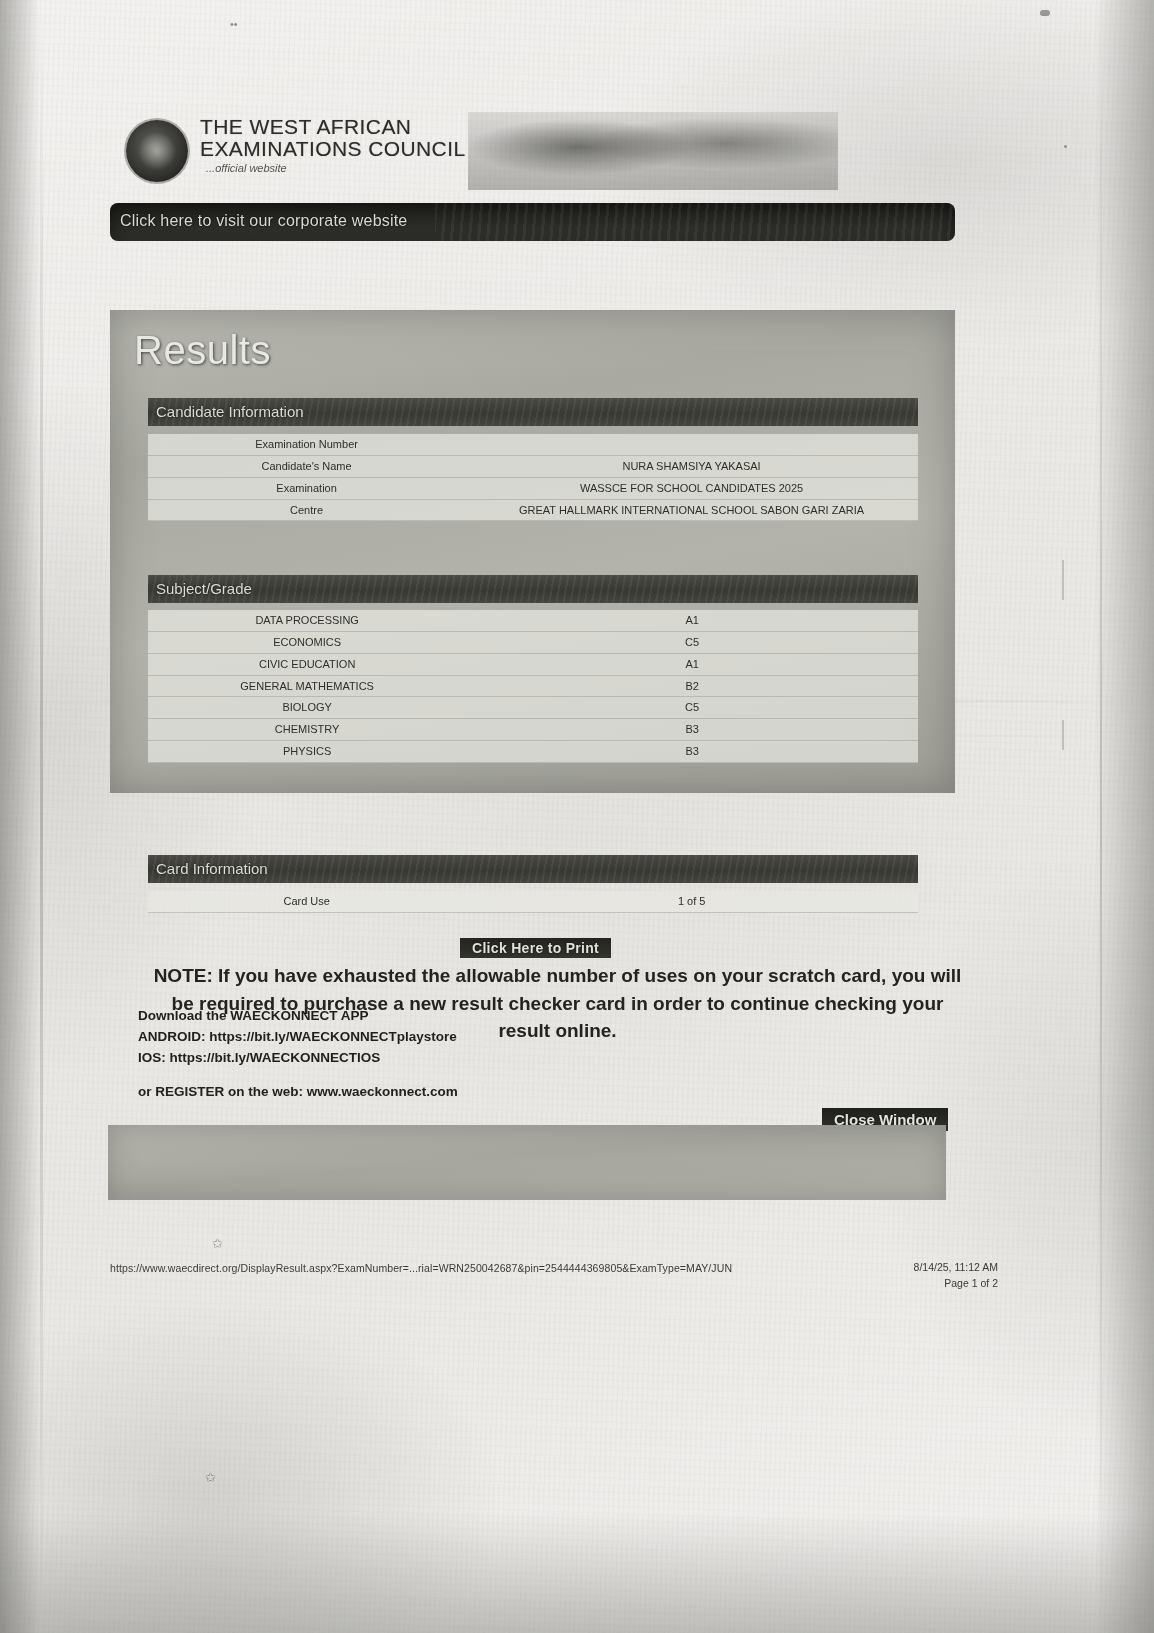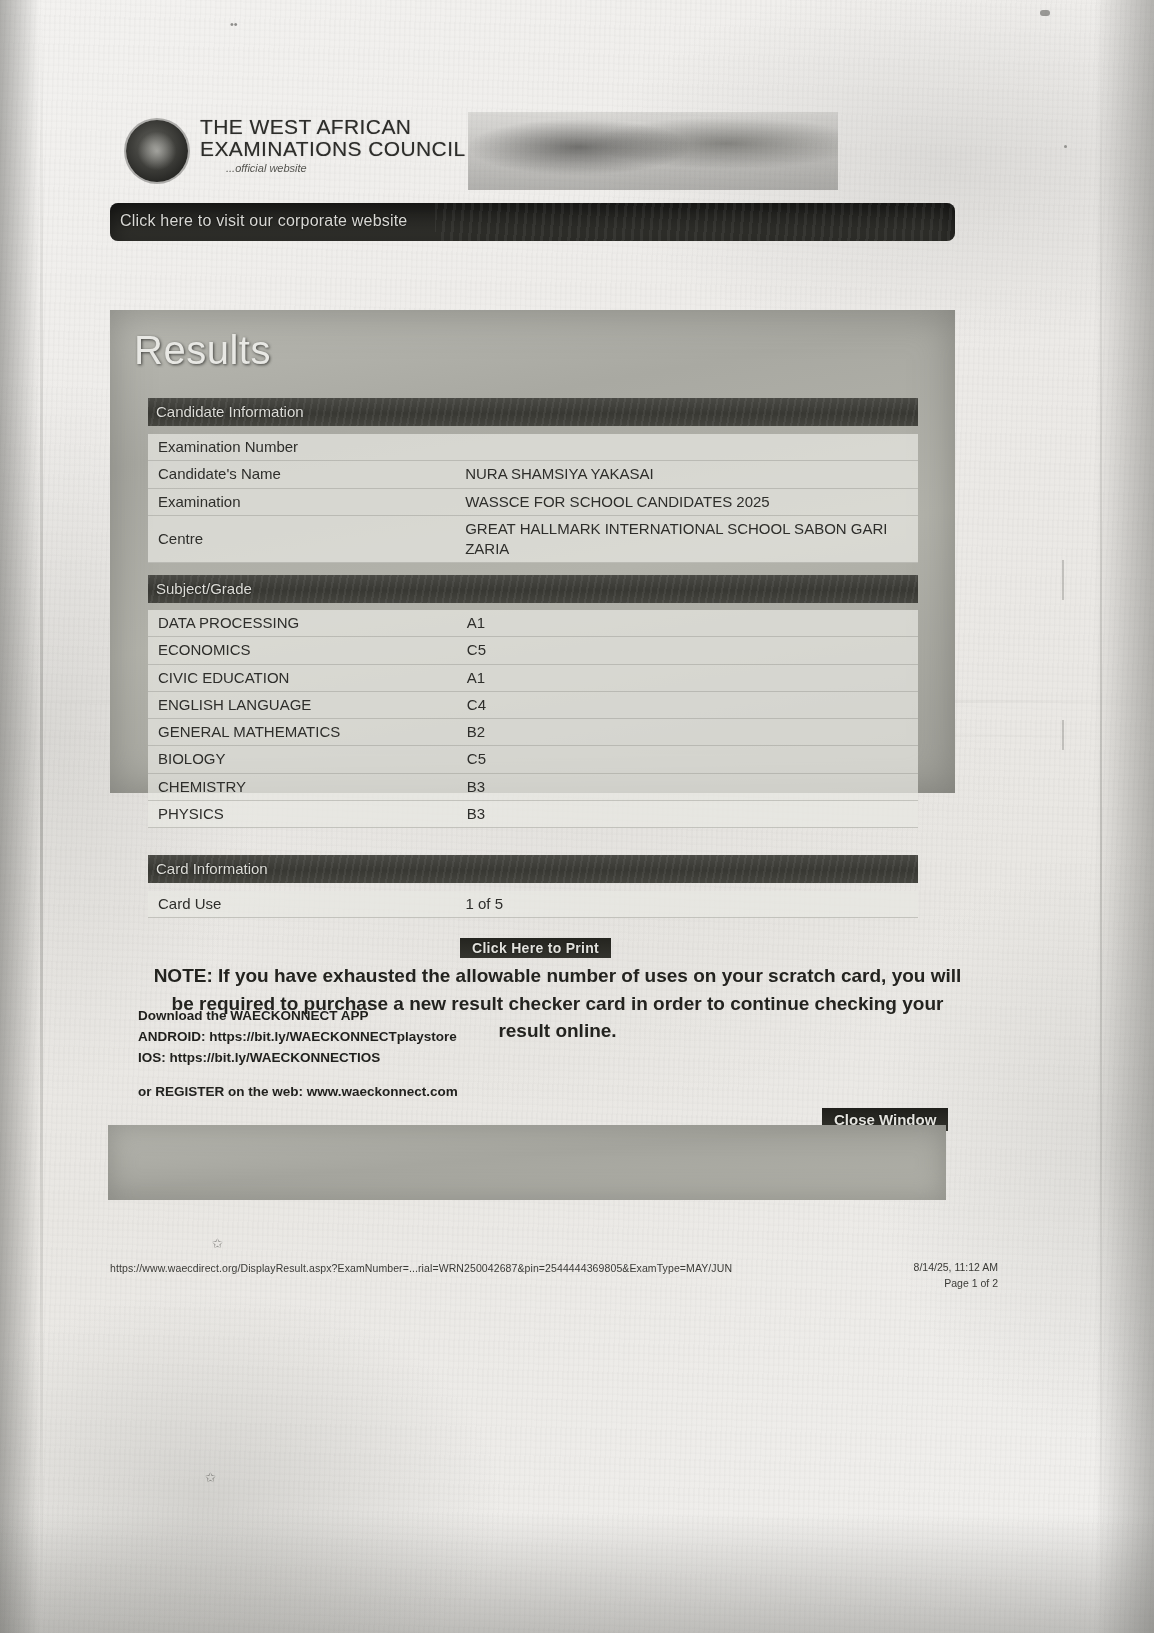--- a/index.html
+++ b/index.html
@@ -88,21 +88,21 @@
     font-weight: normal;
     font-size: 21px;
     letter-spacing: 0.4px;
     color: #2d2d2a;
     text-shadow: 0 0 1px rgba(0,0,0,0.35);
   }
   .waec-title .l3 {
     font-size: 11px;
     color: #54544f;
     font-style: italic;
-    margin-left: 26px;
+    margin-left: 6px;
     margin-top: 3px;
   }
   .header-smudge {
     position:absolute;
     left: 350px; top: 0px;
     width: 370px; height: 78px;
     background:
       radial-gradient(ellipse 160px 40px at 30% 45%, rgba(40,40,38,0.55), rgba(255,255,255,0) 70%),
       radial-gradient(ellipse 190px 36px at 70% 40%, rgba(55,55,50,0.45), rgba(255,255,255,0) 72%),
       linear-gradient(180deg, rgba(120,120,115,0.18), rgba(90,90,86,0.42));
@@ -174,26 +174,27 @@
   }
 
   .info-table, .subject-table, .card-table {
     position: absolute;
     left: 38px;
     width: 770px;
     background: rgba(232,231,226,0.72);
     border-collapse: collapse;
   }
   .info-table td, .subject-table td, .card-table td {
-    font-size: 15px;
+    font-size: 11px;
     color: #2e2e2b;
     padding: 3px 0 3px 10px;
     border-bottom: 1px solid rgba(150,150,144,0.45);
     background: transparent;
     line-height: 1.35;
+    text-align: center;
   }
   .col-label { width: 305px; }
   .col-value { width: 465px; }
 
   
   .print-btn {
     position: absolute;
     left: 452px;
     top: 938px;
     background: linear-gradient(180deg, #24241f 0%, #34342e 100%);
@@ -369,24 +370,20 @@
         </tr>
         <tr>
           <td class="col-label">ECONOMICS</td>
           <td class="col-value">C5</td>
         </tr>
         <tr>
           <td class="col-label">CIVIC EDUCATION</td>
           <td class="col-value">A1</td>
         </tr>
         <tr>
-          <td class="col-label">ENGLISH LANGUAGE</td>
-          <td class="col-value">C4</td>
-        </tr>
-        <tr>
           <td class="col-label">GENERAL MATHEMATICS</td>
           <td class="col-value">B2</td>
         </tr>
         <tr>
           <td class="col-label">BIOLOGY</td>
           <td class="col-value">C5</td>
         </tr>
         <tr>
           <td class="col-label">CHEMISTRY</td>
           <td class="col-value">B3</td>

